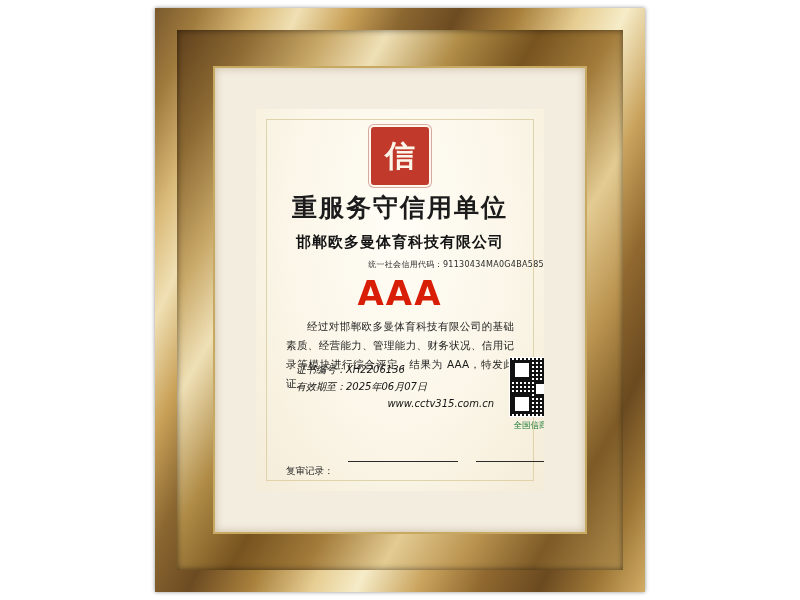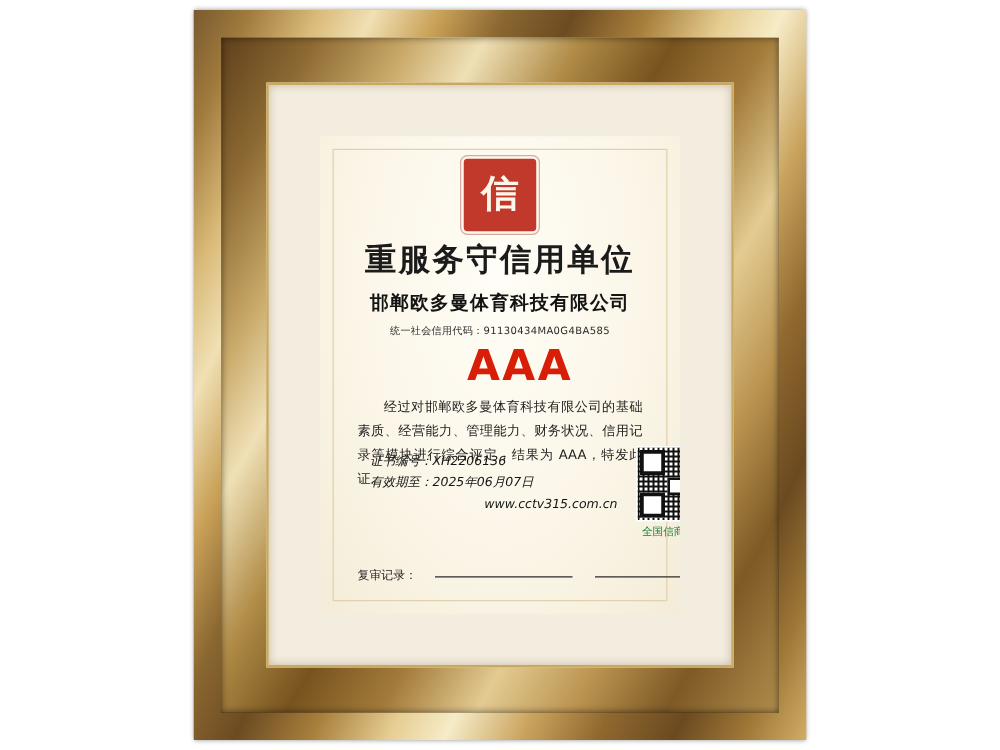--- a/index.html
+++ b/index.html
@@ -130,30 +130,30 @@
     font-weight: bold;
     color: #141414;
     letter-spacing: 1px;
   }
 
   #credit-code {
     position: absolute;
     top: 150px;
     left: 0;
     width: 100%;
-    text-align: center;
+    text-align: right;
     font-size: 8px;
     color: #2a2a2a;
     letter-spacing: 0.3px;
   }
 
   #grade {
     position: absolute;
     top: 164px;
-    left: 16px;
+    left: 0;
     width: 100%;
     text-align: center;
     font-size: 34px;
     font-weight: bold;
     color: #d81e06;
     letter-spacing: 2px;
     font-family: "DejaVu Sans", "Liberation Sans", sans-serif;
   }
 
   
@@ -250,21 +250,21 @@
     position: absolute;
     top: 340px;
     left: 30px;
     right: 30px;
     font-size: 9.5px;
     color: #1c1c1c;
   }
   #review-label {
     position: absolute;
     left: 0;
-    top: 5px;
+    top: 16px;
     text-align: right;
   }
   .rule-line {
     position: absolute;
     border-bottom: 1px solid #2b2b2b;
     height: 0;
   }
 </style>
 </head>
 <body>

